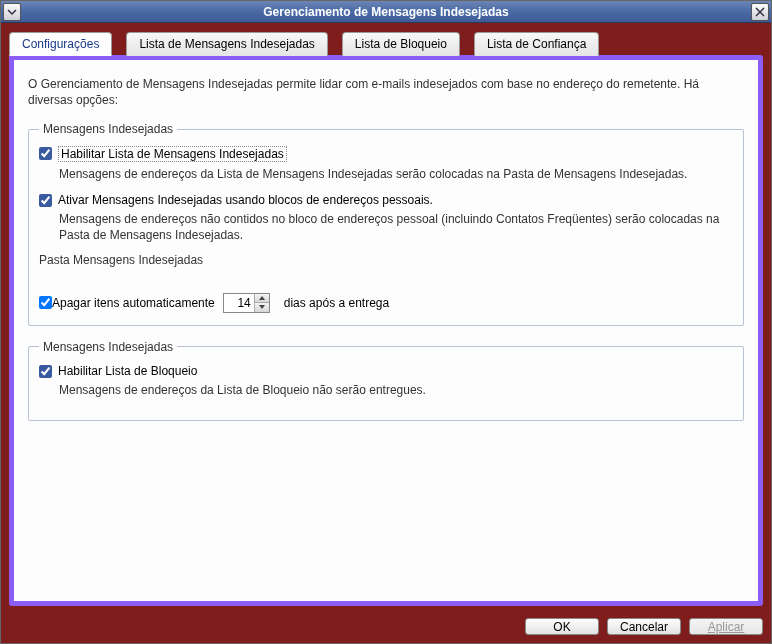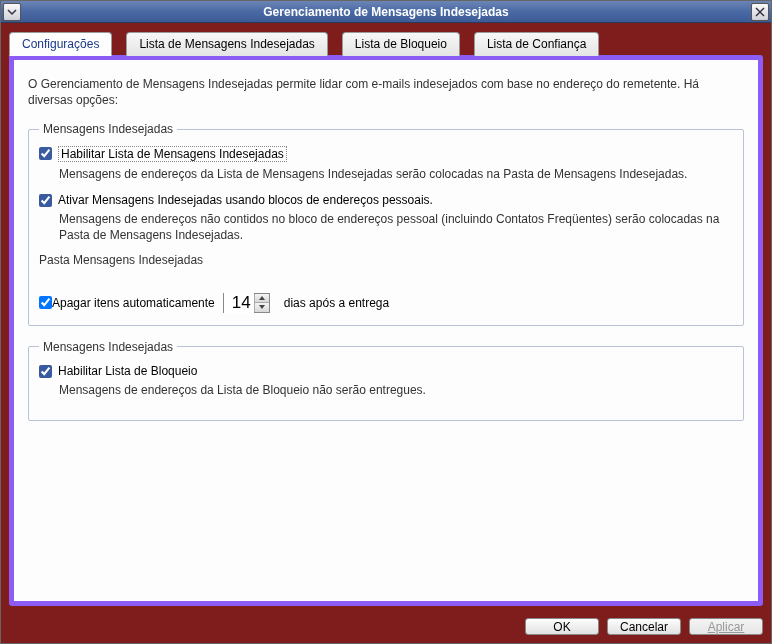--- a/index.html
+++ b/index.html
@@ -144,21 +144,21 @@
   display: flex;
   align-items: center;
   border: 1px solid #888;
   background: #fff;
   height: 20px;
 }
 .spinner input {
   width: 30px;
   border: none;
   text-align: right;
-  font-size: 17px;
+  font-size: 12px;
   padding: 1px 3px;
   outline: none;
 }
 .spinner .spin-btns {
   display: flex;
   flex-direction: column;
   border-left: 1px solid #aaa;
 }
 .spinner .spin-btn {
   width: 14px;

